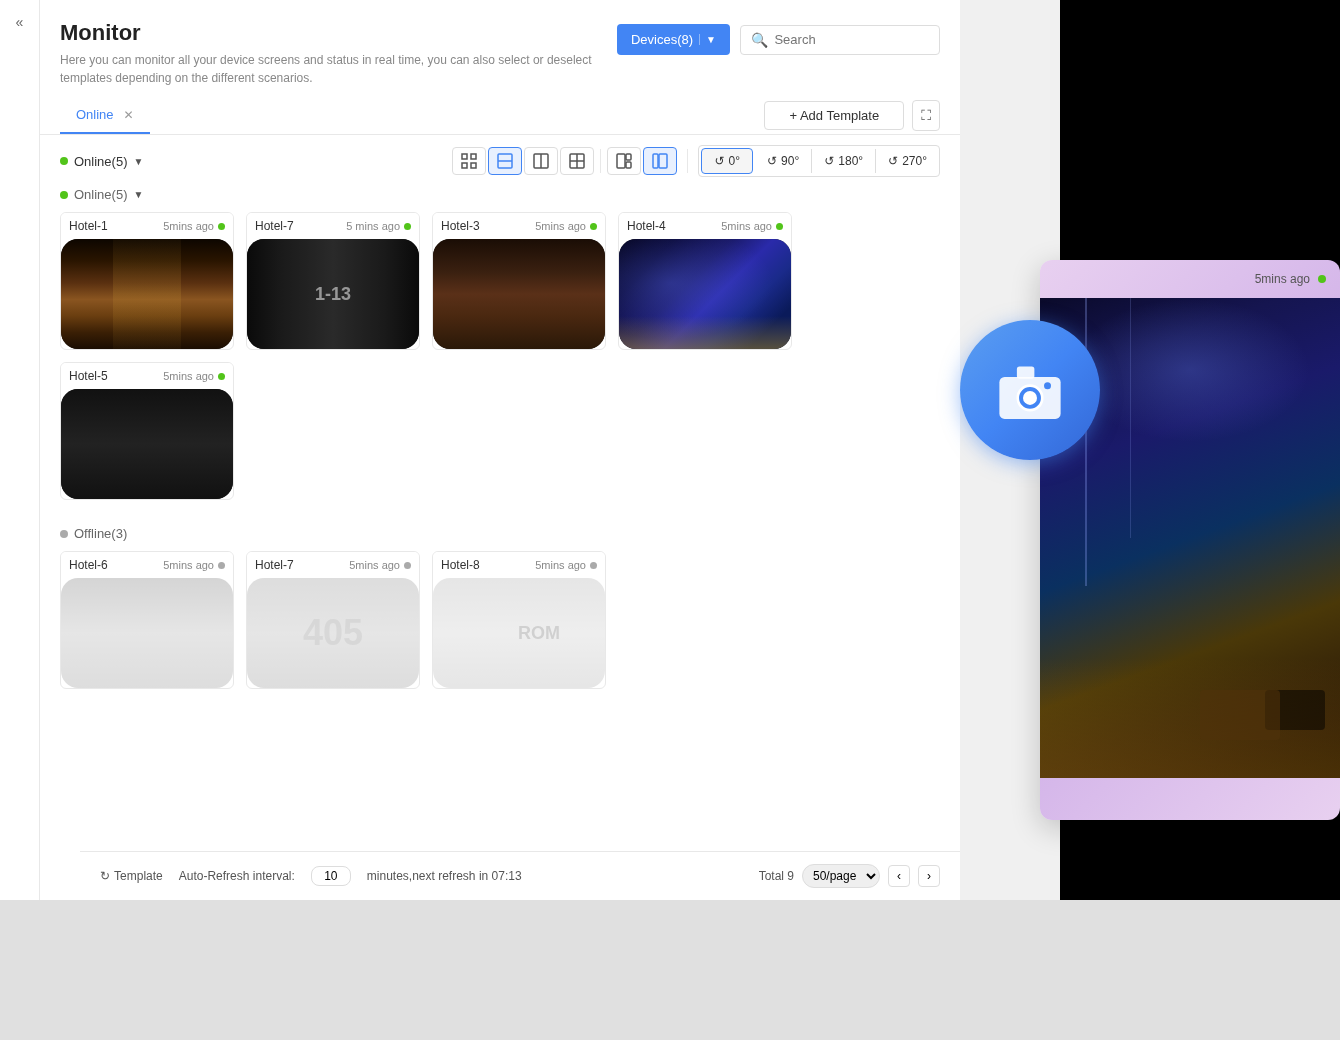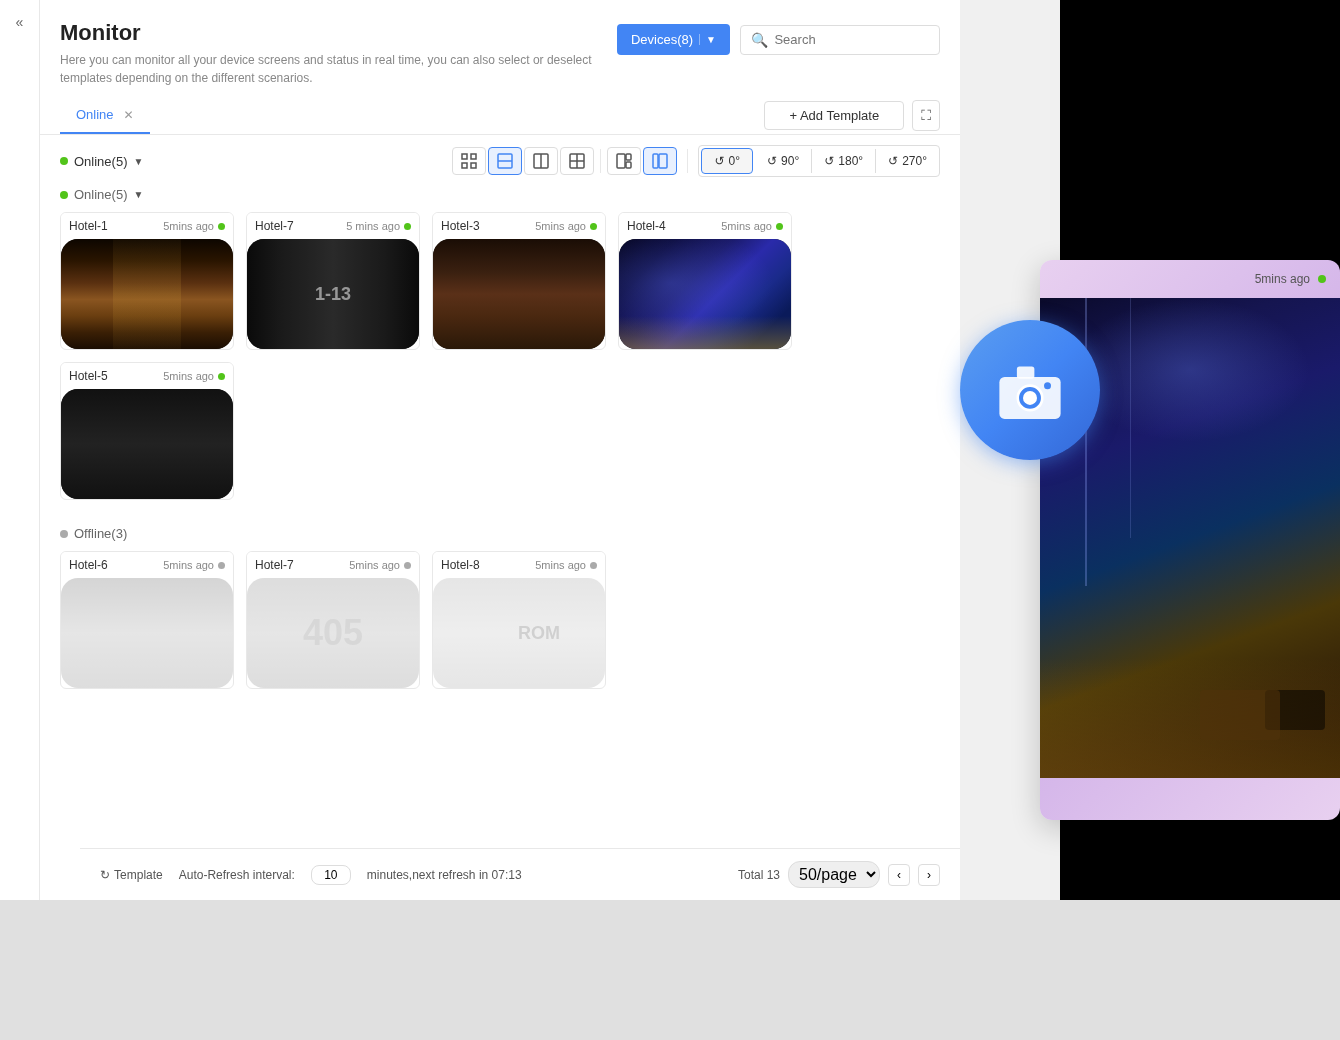--- a/index.html
+++ b/index.html
@@ -400,21 +400,21 @@
       margin-left: auto;
       display: flex;
       align-items: center;
       gap: 8px;
     }
 
     .page-size-select {
       border: 1px solid #ddd;
       border-radius: 12px;
       padding: 3px 6px;
-      font-size: 16px;
+      font-size: 12px;
       cursor: pointer;
     }
 
     .page-nav-btn {
       border: 1px solid #ddd;
       border-radius: 4px;
       padding: 3px 8px;
       background: #fff;
       cursor: pointer;
       font-size: 12px;
@@ -846,21 +846,21 @@
 
   <div class="footer-bar">
     <button class="refresh-btn">
       <span>↻</span>
       <span>Template</span>
     </button>
     <span>Auto-Refresh interval:</span>
     <input class="interval-input" type="text" value="10" style="">
     <span>minutes,next refresh in 07:13</span>
     <div class="pagination-right">
-      <span>Total 13</span>
+      <span>Total 9</span>
       <select class="page-size-select">
         <option>50/page</option>
       </select>
       <button class="page-nav-btn">‹</button>
       <button class="page-nav-btn">›</button>
     </div>
   </div>
 
 </div>
 

